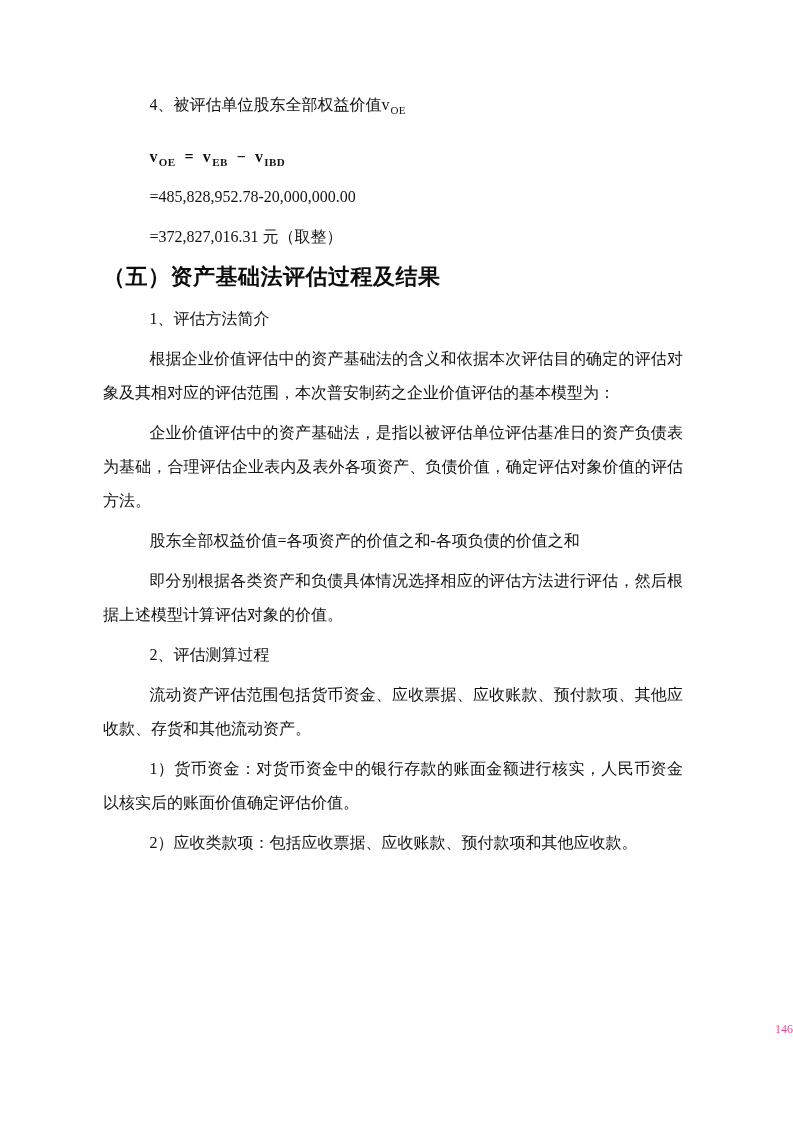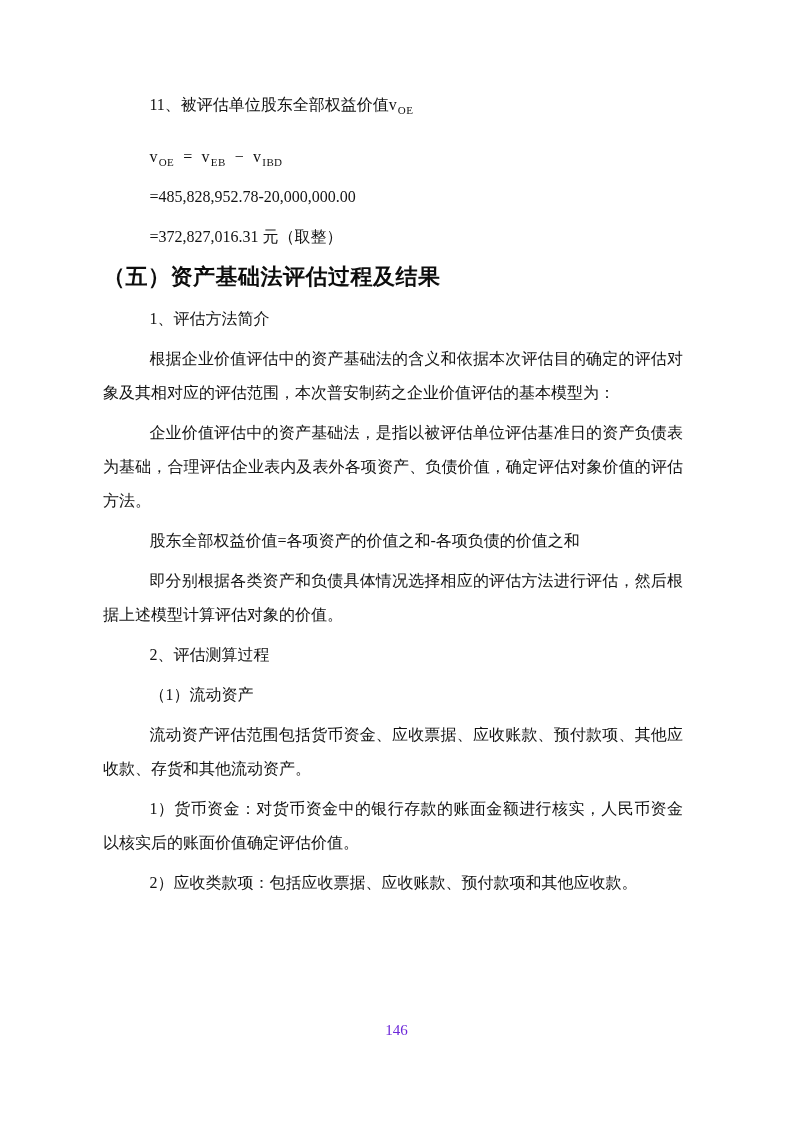--- a/index.html
+++ b/index.html
@@ -27,20 +27,21 @@
     font-size: 16px;
     line-height: 34px;
     text-align: justify;
     text-align-last: left;
   }
   .indent { text-indent: 2.9em; }
   .formula {
     margin-top: 18px !important;
     font-size: 15.5px;
     letter-spacing: 0.3px;
+    font-weight: bold;
   }
   .formula .op { padding: 0 9px; }
   sub.ss {
     font-size: 11px;
     line-height: 0;
     vertical-align: -4px;
     letter-spacing: 0.4px;
     padding-left: 1px;
   }
   h2.section-heading {
@@ -50,32 +51,32 @@
     font-weight: 700;
     font-family: "Liberation Sans", "DejaVu Sans", sans-serif;
     letter-spacing: 0.5px;
     color: #0d0d0d;
   }
   .page-number {
     position: absolute;
     top: 1022px;
     left: 0;
     width: 100%;
-    text-align: center;
-    font-size: 15px;
-    color: #6d28d9;
+    text-align: right;
+    font-size: 12px;
+    color: #ec4899;
   }
 </style>
 </head>
 <body>
 
 <div class="page">
   <div class="content">
 
-    <p class="indent"><span>11、被评估单位股东全部权益价值</span><span>v</span><sub class="ss">OE</sub></p>
+    <p class="indent"><span>4、被评估单位股东全部权益价值</span><span>v</span><sub class="ss">OE</sub></p>
 
     <p class="indent formula"><span>v</span><sub class="ss">OE</sub><span class="op">=</span><span>v</span><sub class="ss">EB</sub><span class="op">−</span><span>v</span><sub class="ss">IBD</sub></p>
 
     <p class="indent">=485,828,952.78-20,000,000.00</p>
 
     <p class="indent">=372,827,016.31 元（取整）</p>
 
 
     <h2 class="section-heading">（五）资产基础法评估过程及结果</h2>
 
@@ -84,21 +85,20 @@
     <p class="indent">根据企业价值评估中的资产基础法的含义和依据本次评估目的确定的评估对象及其相对应的评估范围，本次普安制药之企业价值评估的基本模型为：</p>
 
     <p class="indent">企业价值评估中的资产基础法，是指以被评估单位评估基准日的资产负债表为基础，合理评估企业表内及表外各项资产、负债价值，确定评估对象价值的评估方法。</p>
 
     <p class="indent">股东全部权益价值=各项资产的价值之和-各项负债的价值之和</p>
 
     <p class="indent">即分别根据各类资产和负债具体情况选择相应的评估方法进行评估，然后根据上述模型计算评估对象的价值。</p>
 
     <p class="indent">2、评估测算过程</p>
 
-    <p class="indent">（1）流动资产</p>
 
     <p class="indent">流动资产评估范围包括货币资金、应收票据、应收账款、预付款项、其他应收款、存货和其他流动资产。</p>
 
     <p class="indent">1）货币资金：对货币资金中的银行存款的账面金额进行核实，人民币资金以核实后的账面价值确定评估价值。</p>
 
     <p class="indent">2）应收类款项：包括应收票据、应收账款、预付款项和其他应收款。</p>
 
   </div>
 
   <div class="page-number">146</div>

